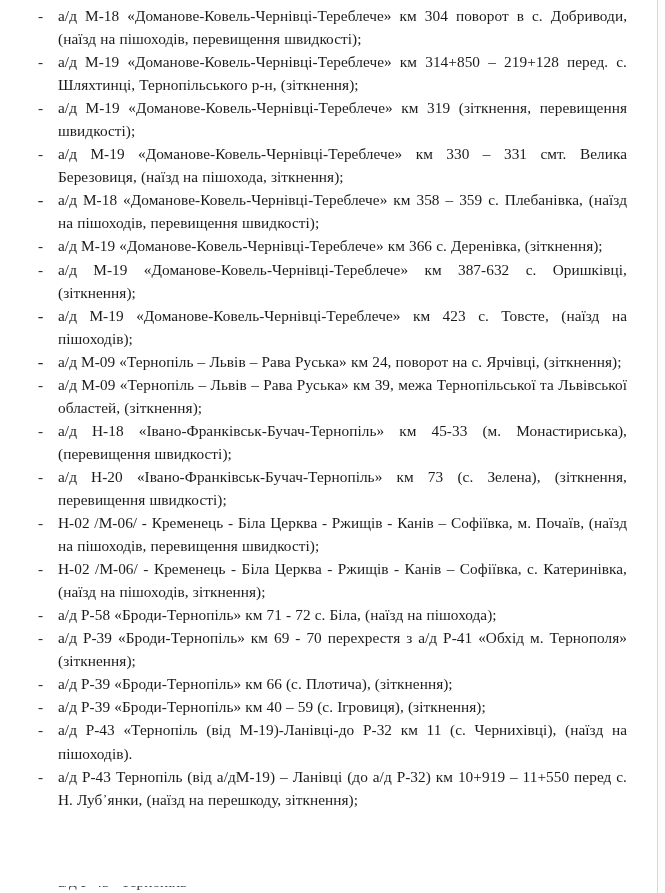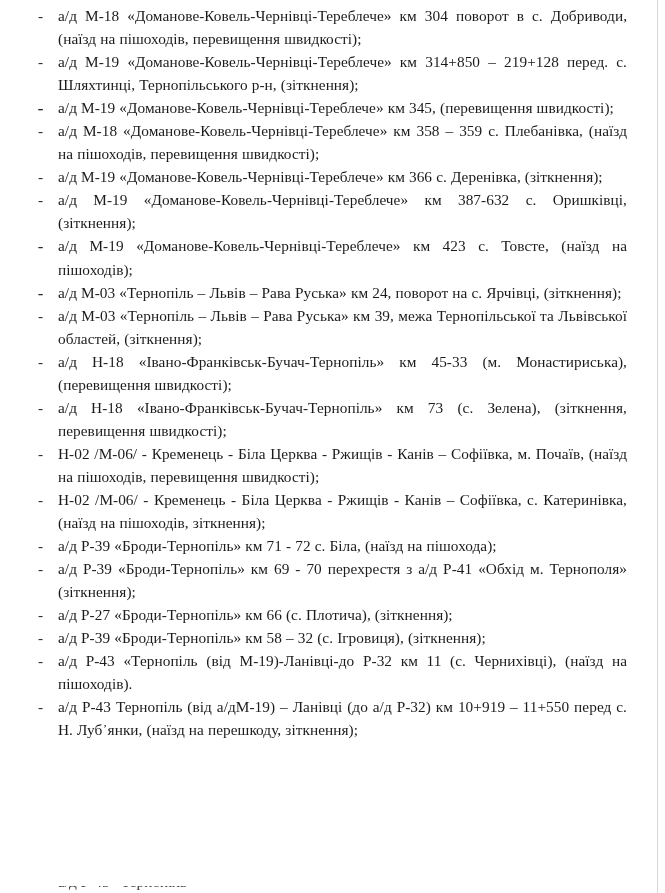--- a/index.html
+++ b/index.html
@@ -112,29 +112,30 @@
       <span class="bullet-text">а/д М-18 «Доманове-Ковель-Чернівці-Тереблече» км 304 поворот в с. Добриводи, (наїзд на пішоходів, перевищення швидкості);</span>
     </li>
 
     <li class="bullet-item">
       <span class="bullet-marker">-</span>
       <span class="bullet-text">а/д М-19 «Доманове-Ковель-Чернівці-Тереблече» км 314+850 – 219+128 перед. с. Шляхтинці, Тернопільського р-н, (зіткнення);</span>
     </li>
 
     <li class="bullet-item">
       <span class="bullet-marker">-</span>
-    </li>
-
-    <li class="bullet-item">
-      <span class="bullet-marker">-</span>
-    </li>
-
-    <li class="bullet-item">
-      <span class="bullet-marker">-</span>
-      <span class="bullet-text">а/д М-19 «Доманове-Ковель-Чернівці-Тереблече» км 345, (перевищення швидкості);</span>
+      <span class="bullet-text">а/д М-19 «Доманове-Ковель-Чернівці-Тереблече» км 319 (зіткнення, перевищення швидкості);</span>
+    </li>
+
+    <li class="bullet-item">
+      <span class="bullet-marker">-</span>
+      <span class="bullet-text">а/д М-19 «Доманове-Ковель-Чернівці-Тереблече» км 330 – 331 смт. Велика Березовиця,  (наїзд на пішохода, зіткнення);</span>
+    </li>
+
+    <li class="bullet-item">
+      <span class="bullet-marker">-</span>
     </li>
 
     <li class="bullet-item">
       <span class="bullet-marker">-</span>
       <span class="bullet-text">а/д М-18 «Доманове-Ковель-Чернівці-Тереблече» км 358 – 359 с. Плебанівка, (наїзд на пішоходів, перевищення швидкості);</span>
     </li>
 
     <li class="bullet-item">
       <span class="bullet-marker">-</span>
       <span class="bullet-text">а/д М-19 «Доманове-Ковель-Чернівці-Тереблече» км 366 с. Деренівка, (зіткнення);</span>
@@ -153,66 +154,66 @@
       <span class="bullet-marker">-</span>
       <span class="bullet-text">а/д М-19 «Доманове-Ковель-Чернівці-Тереблече» км 423 с. Товсте, (наїзд на пішоходів);</span>
     </li>
 
     <li class="bullet-item">
       <span class="bullet-marker">-</span>
     </li>
 
     <li class="bullet-item">
       <span class="bullet-marker">-</span>
-      <span class="bullet-text">а/д М-03 «Тернопіль – Львів – Рава Руська»  км 24, поворот на с. Ярчівці, (зіткнення);</span>
-    </li>
-
-    <li class="bullet-item">
-      <span class="bullet-marker">-</span>
-      <span class="bullet-text">а/д М-03 «Тернопіль – Львів – Рава Руська»  км 39, межа Тернопільської та Львівської областей, (зіткнення);</span>
+      <span class="bullet-text">а/д М-09 «Тернопіль – Львів – Рава Руська»  км 24, поворот на с. Ярчівці, (зіткнення);</span>
+    </li>
+
+    <li class="bullet-item">
+      <span class="bullet-marker">-</span>
+      <span class="bullet-text">а/д М-09 «Тернопіль – Львів – Рава Руська»  км 39, межа Тернопільської та Львівської областей, (зіткнення);</span>
     </li>
 
     <li class="bullet-item">
       <span class="bullet-marker">-</span>
       <span class="bullet-text">а/д Н-18 «Івано-Франківськ-Бучач-Тернопіль» км 45-33 (м. Монастириська), (перевищення швидкості);</span>
     </li>
 
     <li class="bullet-item">
       <span class="bullet-marker">-</span>
-      <span class="bullet-text">а/д Н-18 «Івано-Франківськ-Бучач-Тернопіль» км 73 (с. Зелена), (зіткнення, перевищення швидкості);</span>
+      <span class="bullet-text">а/д Н-20 «Івано-Франківськ-Бучач-Тернопіль» км 73 (с. Зелена), (зіткнення, перевищення швидкості);</span>
     </li>
 
     <li class="bullet-item">
       <span class="bullet-marker">-</span>
       <span class="bullet-text">Н-02 /М-06/ - Кременець - Біла Церква - Ржищів - Канів – Софіївка, м. Почаїв, (наїзд на пішоходів, перевищення швидкості);</span>
     </li>
 
     <li class="bullet-item">
       <span class="bullet-marker">-</span>
       <span class="bullet-text">Н-02 /М-06/ - Кременець - Біла Церква - Ржищів - Канів – Софіївка, с. Катеринівка, (наїзд на пішоходів, зіткнення);</span>
     </li>
 
     <li class="bullet-item">
       <span class="bullet-marker">-</span>
-      <span class="bullet-text">а/д  Р-39 «Броди-Тернопіль» км 71 - 72 с. Біла, (наїзд на пішохода);</span>
+      <span class="bullet-text">а/д  Р-58 «Броди-Тернопіль» км 71 - 72 с. Біла, (наїзд на пішохода);</span>
     </li>
 
     <li class="bullet-item">
       <span class="bullet-marker">-</span>
       <span class="bullet-text">а/д Р-39 «Броди-Тернопіль» км 69 - 70 перехрестя з а/д Р-41 «Обхід м. Тернополя» (зіткнення);</span>
     </li>
 
     <li class="bullet-item">
       <span class="bullet-marker">-</span>
-      <span class="bullet-text">а/д Р-27 «Броди-Тернопіль» км 66 (с. Плотича), (зіткнення);</span>
-    </li>
-
-    <li class="bullet-item">
-      <span class="bullet-marker">-</span>
-      <span class="bullet-text">а/д Р-39 «Броди-Тернопіль» км 58 – 32 (с. Ігровиця), (зіткнення);</span>
+      <span class="bullet-text">а/д Р-39 «Броди-Тернопіль» км 66 (с. Плотича), (зіткнення);</span>
+    </li>
+
+    <li class="bullet-item">
+      <span class="bullet-marker">-</span>
+      <span class="bullet-text">а/д Р-39 «Броди-Тернопіль» км 40 – 59 (с. Ігровиця), (зіткнення);</span>
     </li>
 
     <li class="bullet-item">
       <span class="bullet-marker">-</span>
       <span class="bullet-text">а/д Р-43 «Тернопіль (від М-19)-Ланівці-до Р-32 км 11 (с. Чернихівці), (наїзд на пішоходів).</span>
     </li>
 
     <li class="bullet-item clipped">
       <span class="bullet-marker">-</span>
       <span class="bullet-text">а/д Р-43 Тернопіль  (від а/дМ-19) – Ланівці (до а/д Р-32) км 10+919 – 11+550  перед с. Н. Луб᾿янки, (наїзд на перешкоду, зіткнення);</span>

